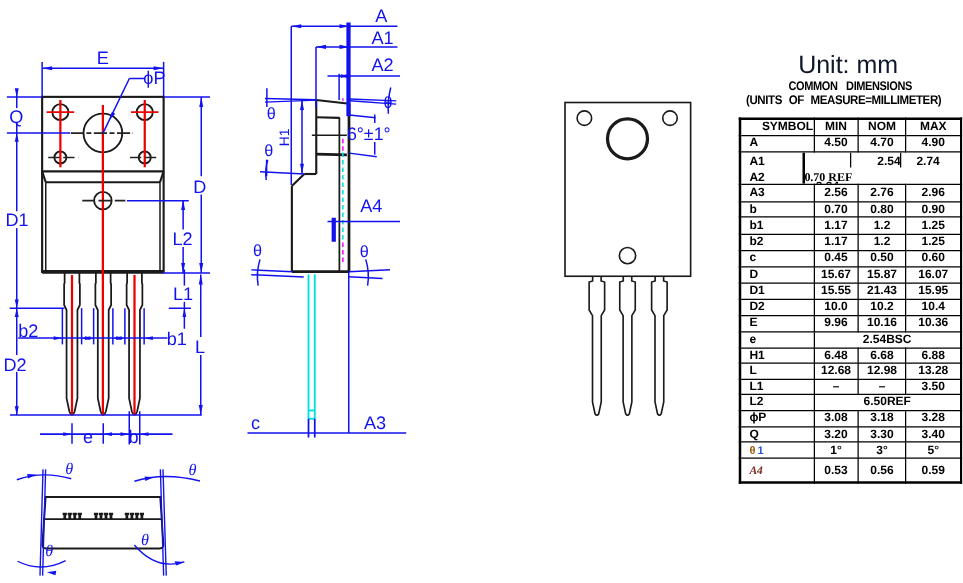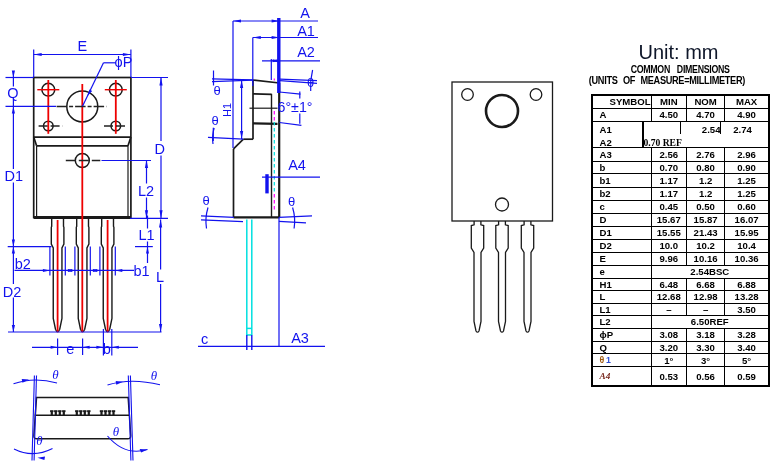--- a/index.html
+++ b/index.html
@@ -1,20 +1,20 @@
 <!DOCTYPE html>
 <html><head>
 <meta charset="utf-8">
 <style>
 html,body{margin:0;padding:0;background:#fff;}
 .page{position:relative;width:770px;height:466px;background:#fff;font-family:"Liberation Sans",sans-serif;overflow:hidden;}
 .abs{position:absolute;}
 #unit{left:591px;top:40.5px;width:175px;text-align:center;font-size:20px;color:#0f172a;}
 #cd{left:591px;top:64.3px;width:178px;text-align:center;font-size:10px;font-weight:bold;word-spacing:1.5px;letter-spacing:-0.35px;}
-#um{left:582px;top:74.5px;width:185px;text-align:left;font-size:10px;font-weight:bold;word-spacing:0.5px;letter-spacing:-0.35px;}
+#um{left:582px;top:74.5px;width:185px;text-align:center;font-size:10px;font-weight:bold;word-spacing:0.5px;letter-spacing:-0.35px;}
 table{position:absolute;left:590.5px;top:93.5px;border-collapse:collapse;table-layout:fixed;}
 td{border:1.6px solid #000;font-size:9.6px;font-weight:bold;padding:0;line-height:1;text-align:center;vertical-align:middle;overflow:hidden;}
 td.s{text-align:left;padding-left:7px;}
 table{border:2.2px solid #000;}tr td{height:11.35px}
 td.h{text-align:left;padding-left:17px;}
 </style>
 </head>
 <body>
 <div class="page">
 <svg class="abs" style="left:0;top:0" width="770" height="466" viewBox="0 0 770 466" fill="none">

